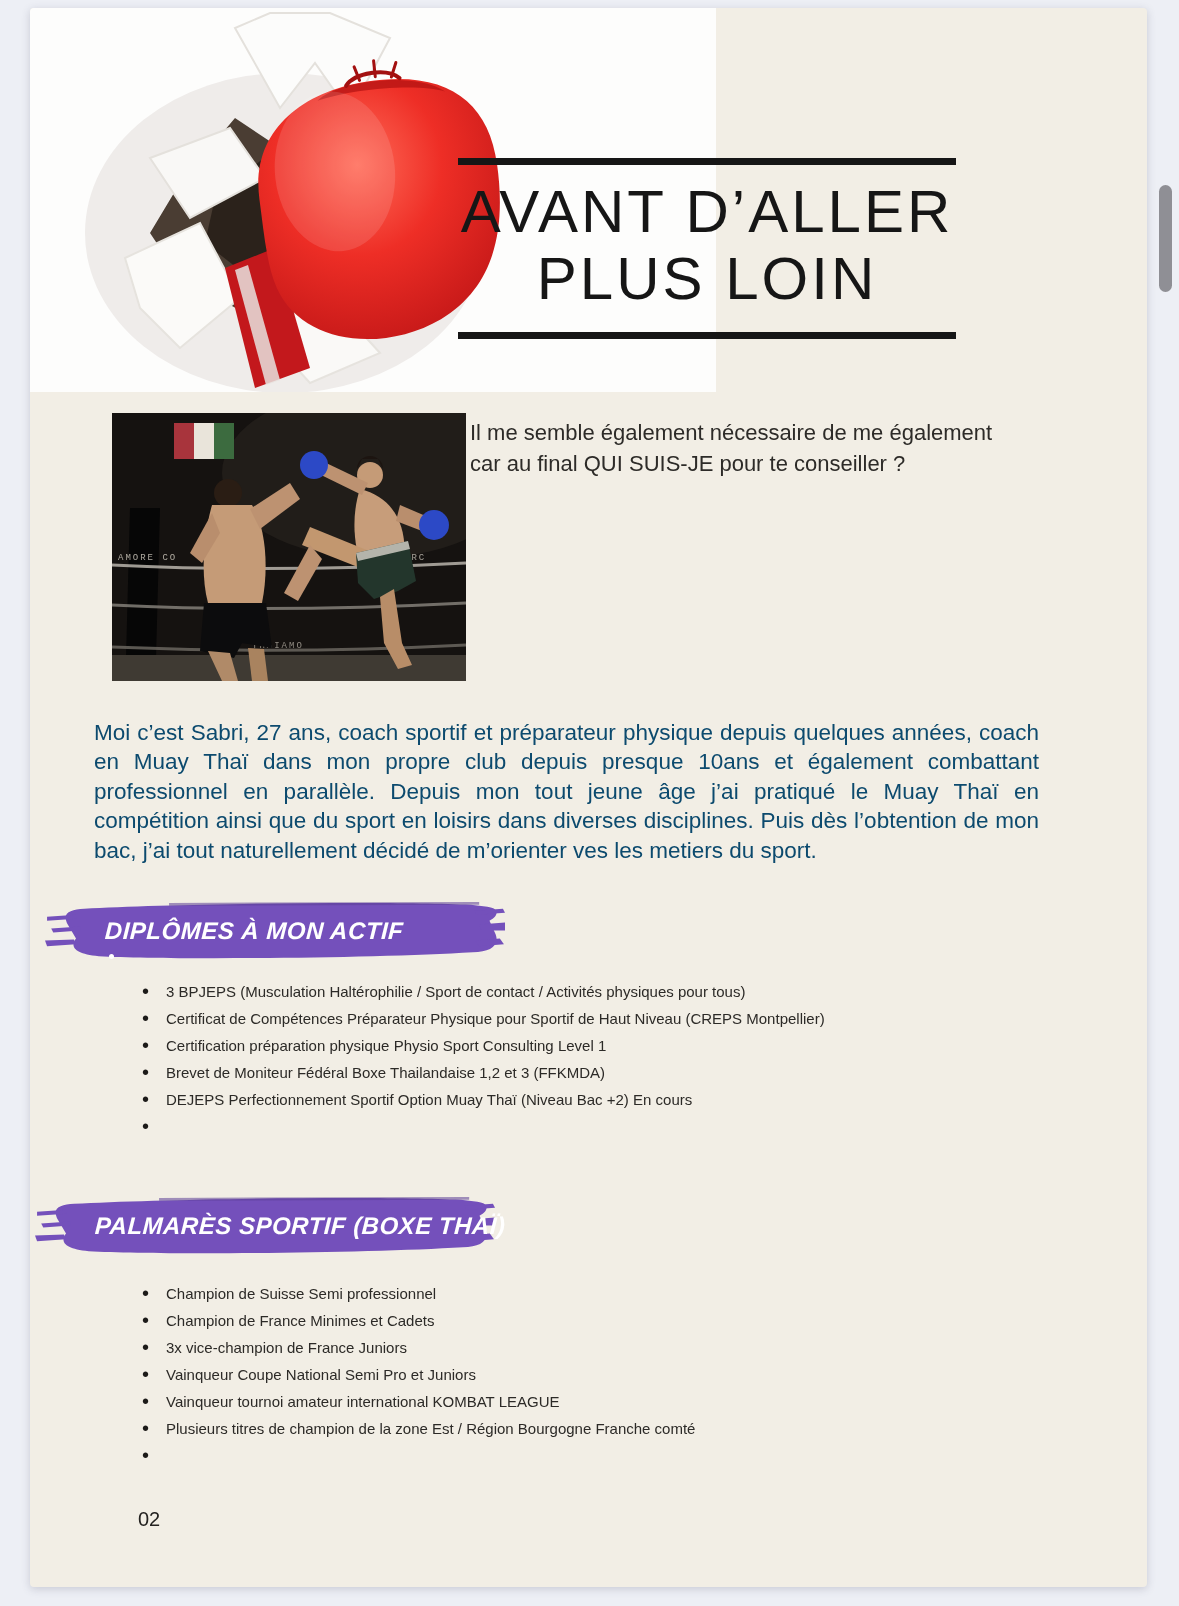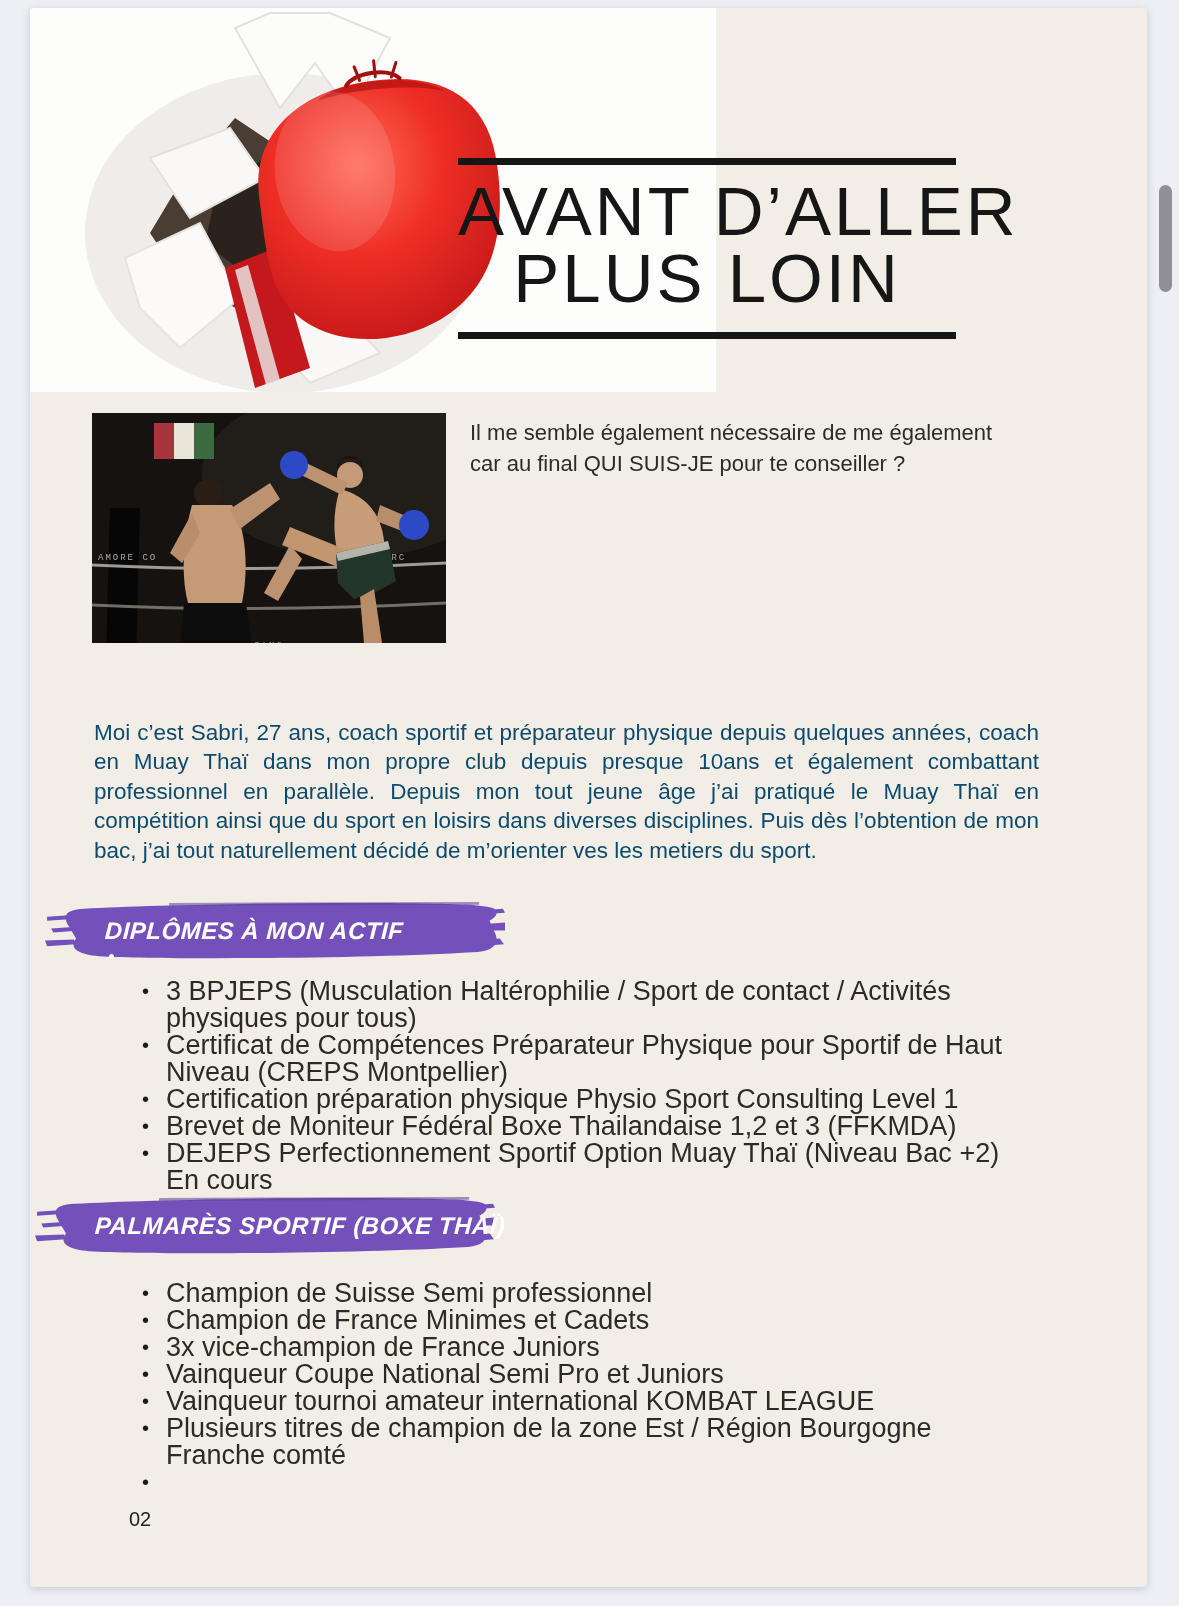--- a/index.html
+++ b/index.html
@@ -22,28 +22,28 @@
     position:absolute;left:0;top:0;width:686px;height:384px;
     overflow:hidden;border-top-left-radius:4px;
   }
   
   .title-block{
     position:absolute;left:428px;top:150px;width:498px;
     text-align:center;
   }
   .title-bar{height:7px;background:#161616;}
   .title-text{
-    font-size:69px;line-height:67px;letter-spacing:3px;
+    font-size:60px;line-height:67px;letter-spacing:3px;
     color:#161616;font-weight:400;
     margin:13px 0 20px 0;
   }
   .title-text div{white-space:nowrap;}
   
   .photo{
-    position:absolute;left:62px;top:405px;width:354px;height:230px;
+    position:absolute;left:82px;top:405px;width:354px;height:268px;
     overflow:hidden;
   }
   
   .intro{
     position:absolute;left:440px;top:410px;width:545px;
     font-size:22px;line-height:30.5px;color:#2d2b28;
   }
   .intro p{margin:0 0 28px 0;}
   
   .main-par{
@@ -59,33 +59,33 @@
     color:#ffffff;font-weight:bold;font-style:italic;
     font-size:24px;letter-spacing:.5px;white-space:nowrap;
   }
   .header-1{left:15px;top:887px;}
   .header-2{left:5px;top:1182px;}
   .speck{position:absolute;left:64px;bottom:9px;width:5px;height:5px;border-radius:50%;background:#fff;}
   
   ul.blist{
     position:absolute;left:104px;width:884px;
     list-style:none;margin:0;padding:0;
-    font-size:27px;color:#2c2a27;
+    font-size:15px;color:#2c2a27;
   }
   ul.blist li{
     position:relative;padding-left:32px;line-height:27px;min-height:27px;
   }
   ul.blist li::before{
     content:"\2022";position:absolute;left:8px;top:0;
     font-size:20px;color:#1c1a18;
   }
   .list-1{top:970px;}
   .list-2{top:1272px;}
   .page-num{
-    position:absolute;left:99px;top:1500px;
+    position:absolute;left:108px;top:1500px;
     font-size:20px;color:#242220;
   }
   .scroll-thumb{
     position:absolute;right:7px;top:185px;width:13px;height:107px;
     border-radius:7px;background:#8f8f95;
   }
 </style>
 </head>
 <body>
 

